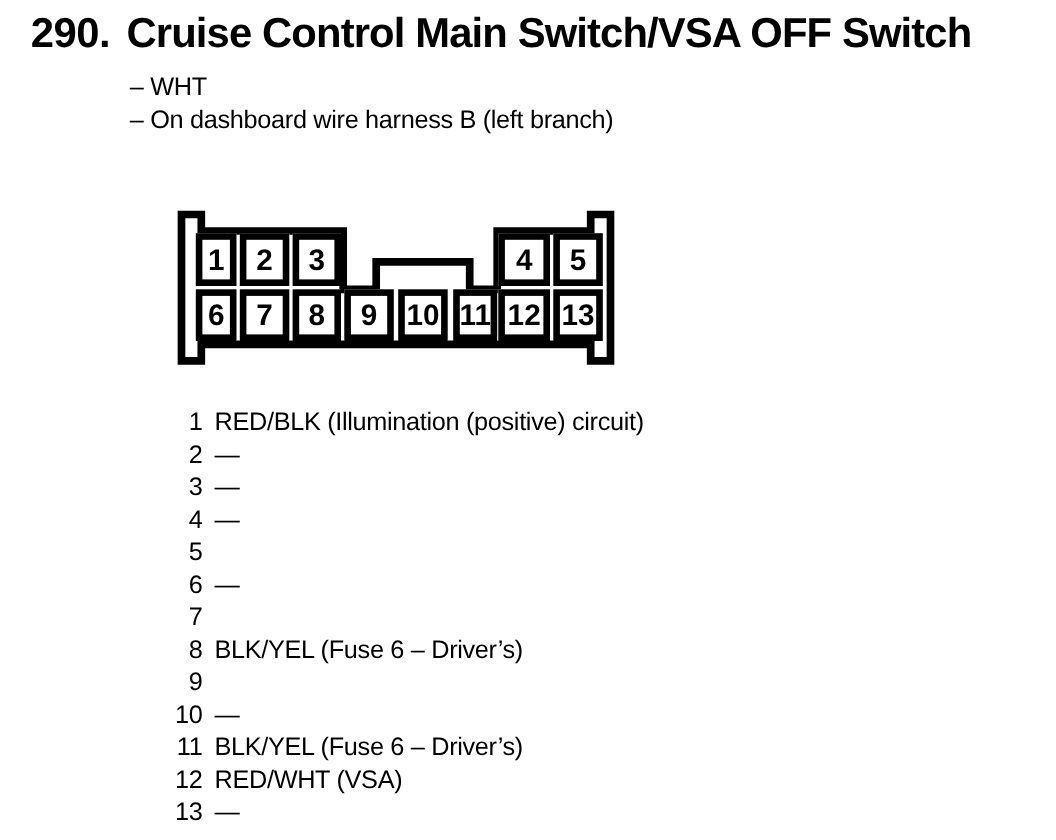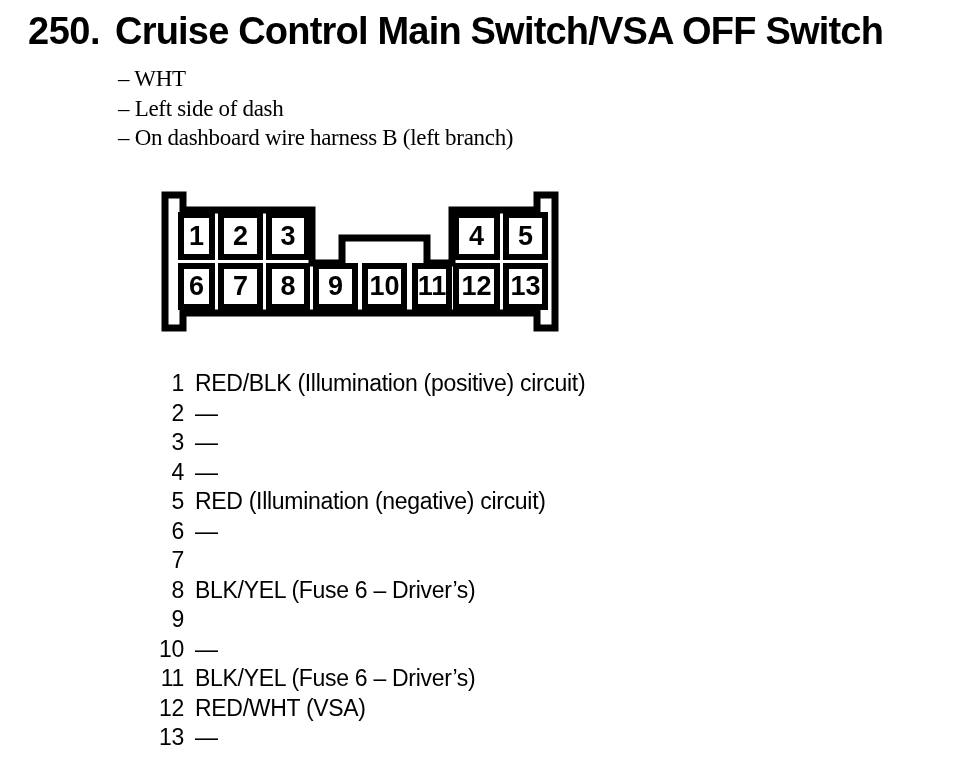--- a/index.html
+++ b/index.html
@@ -18,21 +18,21 @@
   }
   .title-text {
     position: absolute; left: 115px; top: 10px;
     font-size: 38px; font-weight: bold; letter-spacing: -0.8px;
     white-space: nowrap;
   }
   .notes {
     position: absolute; left: 118px; top: 64px;
     font-size: 23px; line-height: 29.5px; letter-spacing: -0.3px;
   }
-  .note-line { white-space: pre; font-family: Liberation Serif, serif; }
+  .note-line { white-space: pre; }
 
   
   .connector {
     position: absolute; left: 160px; top: 190px;
     width: 399px; height: 142px;
   }
   .connector svg { position: absolute; left: 0; top: 0; }
   .cell {
     position: absolute;
     box-sizing: border-box;
@@ -49,26 +49,25 @@
     position: absolute; left: 140px; top: 369px;
     font-size: 23px; line-height: 29.5px; letter-spacing: -0.3px;
   }
   .pin-row { display: flex; height: 29.5px; align-items: baseline; }
   .pin-num { width: 44px; text-align: right; flex: 0 0 44px; }
   .pin-desc { margin-left: 11px; white-space: pre; }
 </style>
 </head>
 <body>
 
-<div class="title-num">250.</div>
+<div class="title-num">290.</div>
 <div class="title-text">Cruise Control Main Switch/VSA OFF Switch</div>
 
 <div class="notes">
   <div class="note-line">– WHT</div>
-  <div class="note-line">– Left side of dash</div>
   <div class="note-line">– On dashboard wire harness B (left branch)</div>
 </div>
 
 <div class="connector">
   <svg width="399" height="142" viewBox="0 0 399 142">
     <path d="M5,5 L23,5 L23,20 L152,20 L152,73 L182,73 L182,48 L267,48 L267,73 L292,73 L292,20 L377,20 L377,5 L395,5 L395,138 L377,138 L377,123 L23,123 L23,138 L5,138 Z" fill="#ffffff" stroke="#000000" stroke-width="7" stroke-linejoin="miter"></path>
   </svg>
 
   <div class="cell row1" style="left:18px;  width:37px;">1</div>
   <div class="cell row1" style="left:58px;  width:45px;">2</div>
@@ -98,21 +97,20 @@
   <div class="pin-row">
       <span class="pin-num">3</span>
       <span class="pin-desc">—</span>
     </div>
   <div class="pin-row">
       <span class="pin-num">4</span>
       <span class="pin-desc">—</span>
     </div>
   <div class="pin-row">
       <span class="pin-num">5</span>
-      <span class="pin-desc">RED (Illumination (negative) circuit)</span>
     </div>
   <div class="pin-row">
       <span class="pin-num">6</span>
       <span class="pin-desc">—</span>
     </div>
   <div class="pin-row">
       <span class="pin-num">7</span>
     </div>
   <div class="pin-row">
       <span class="pin-num">8</span>

